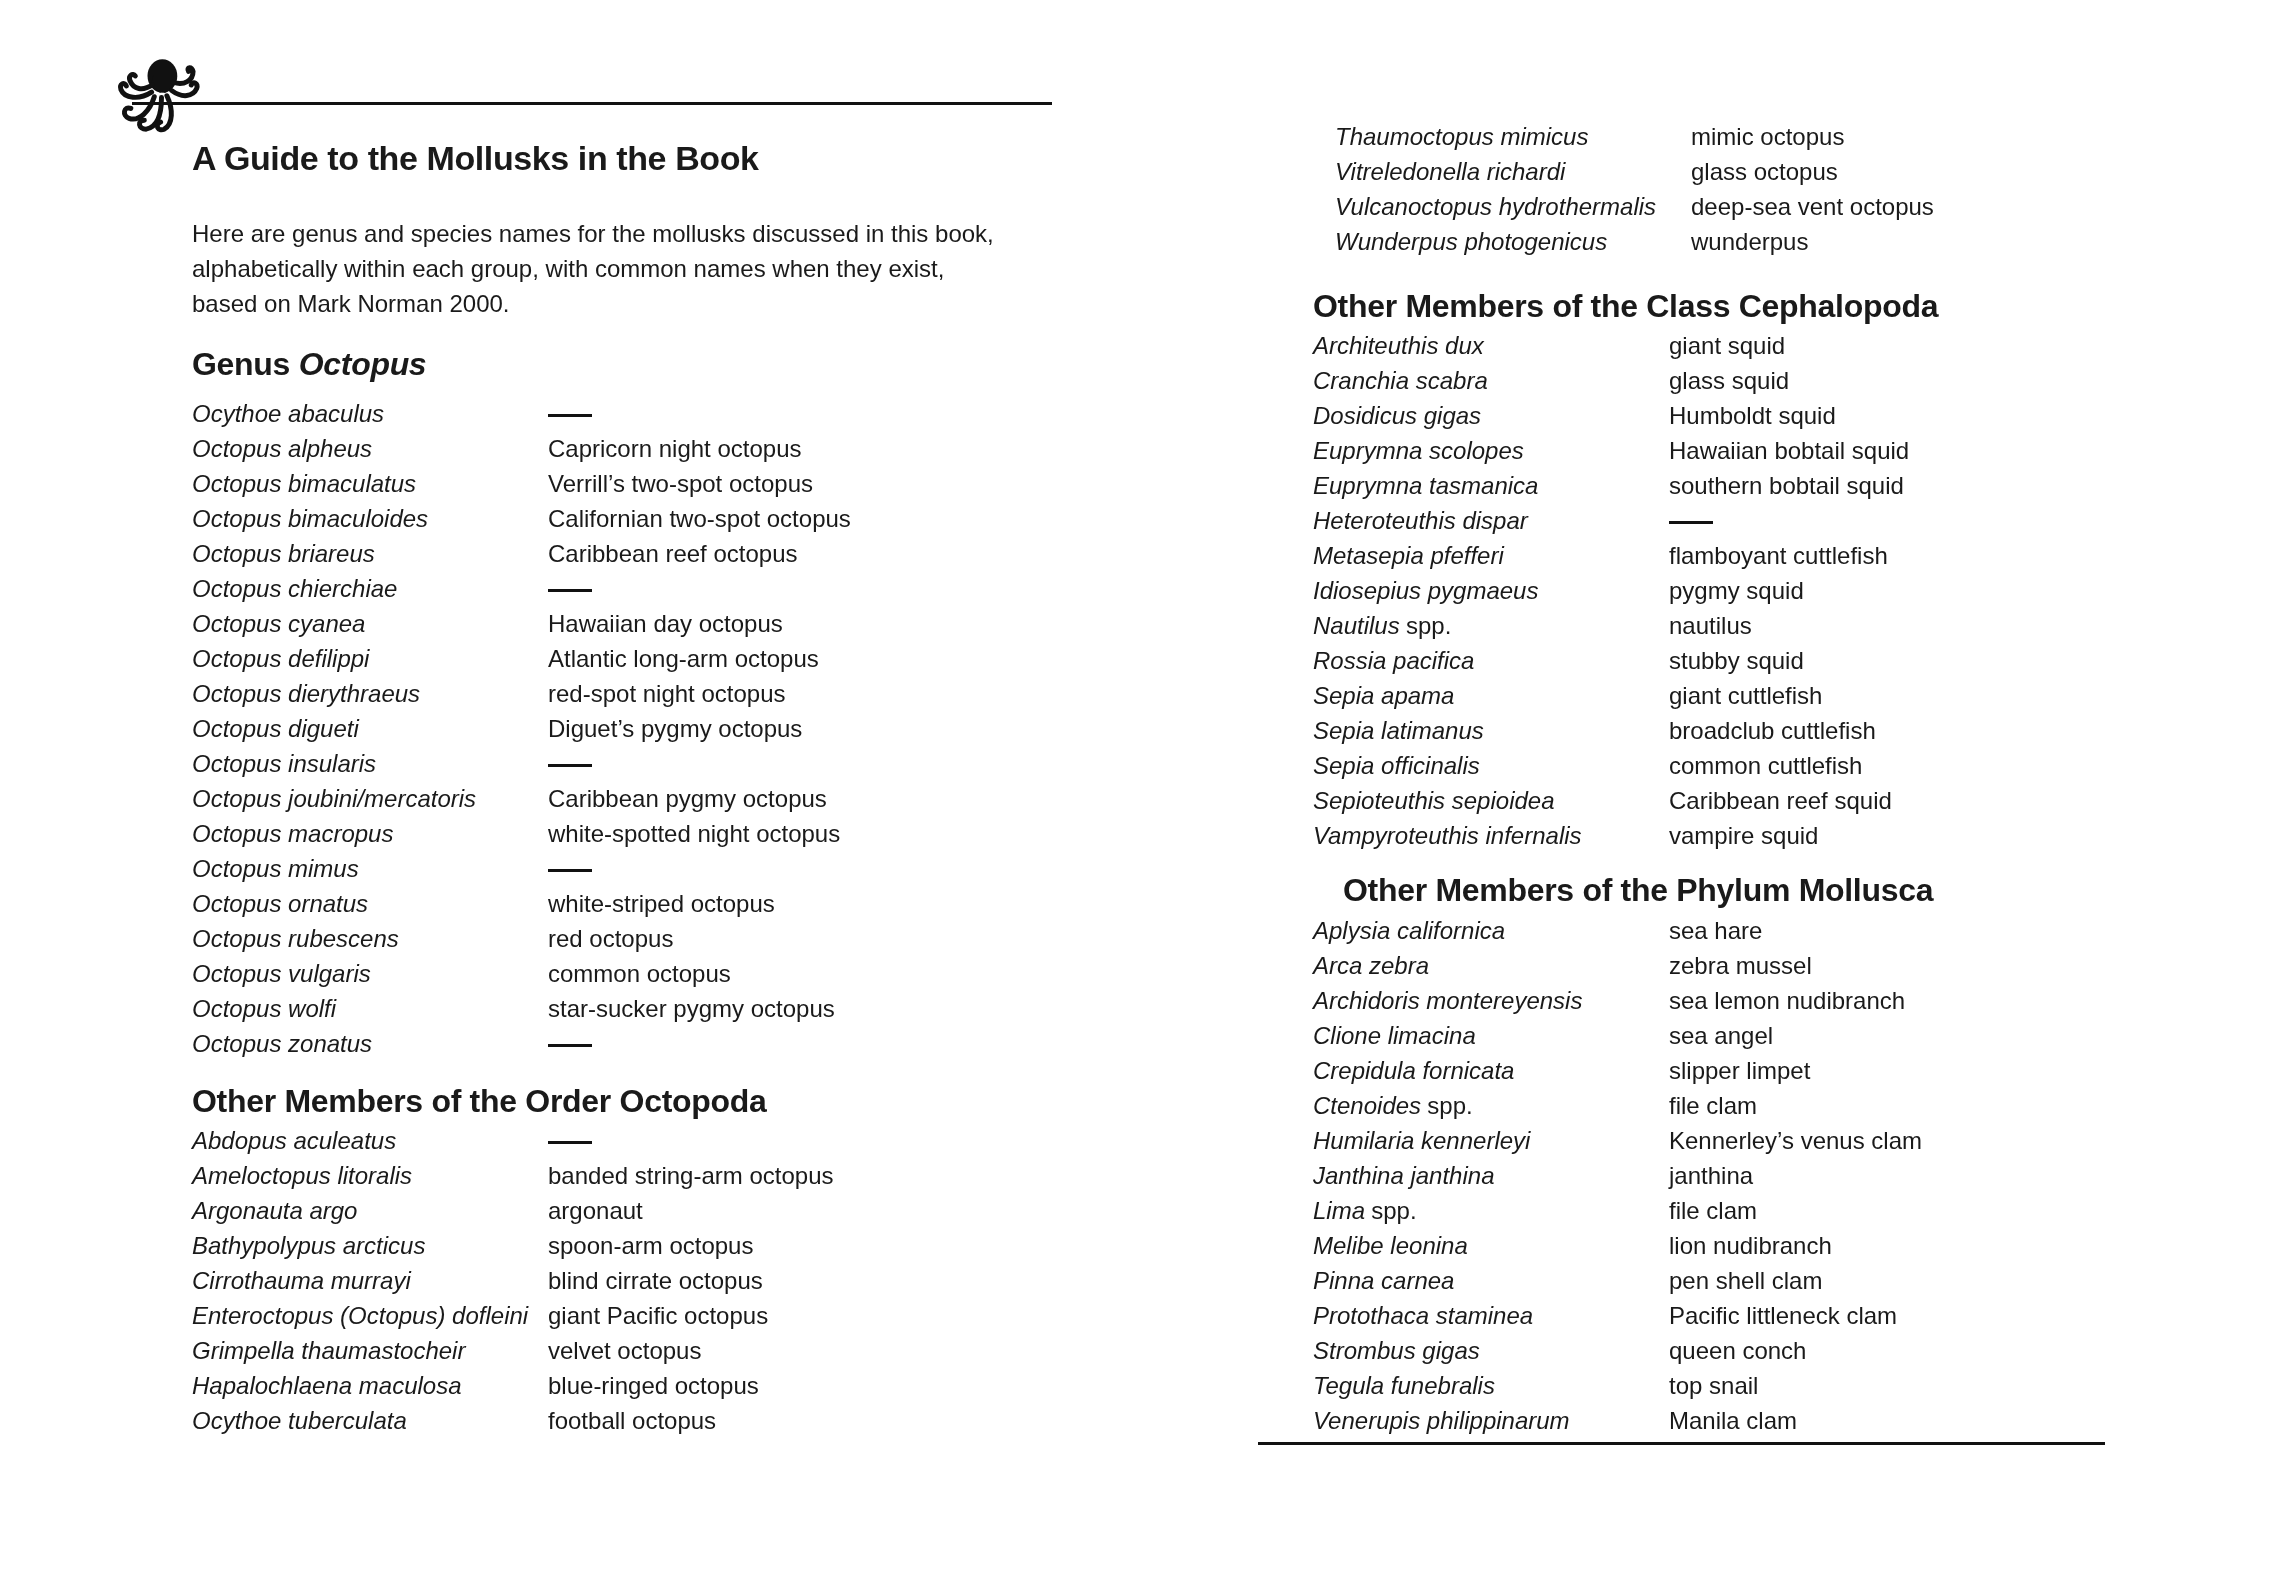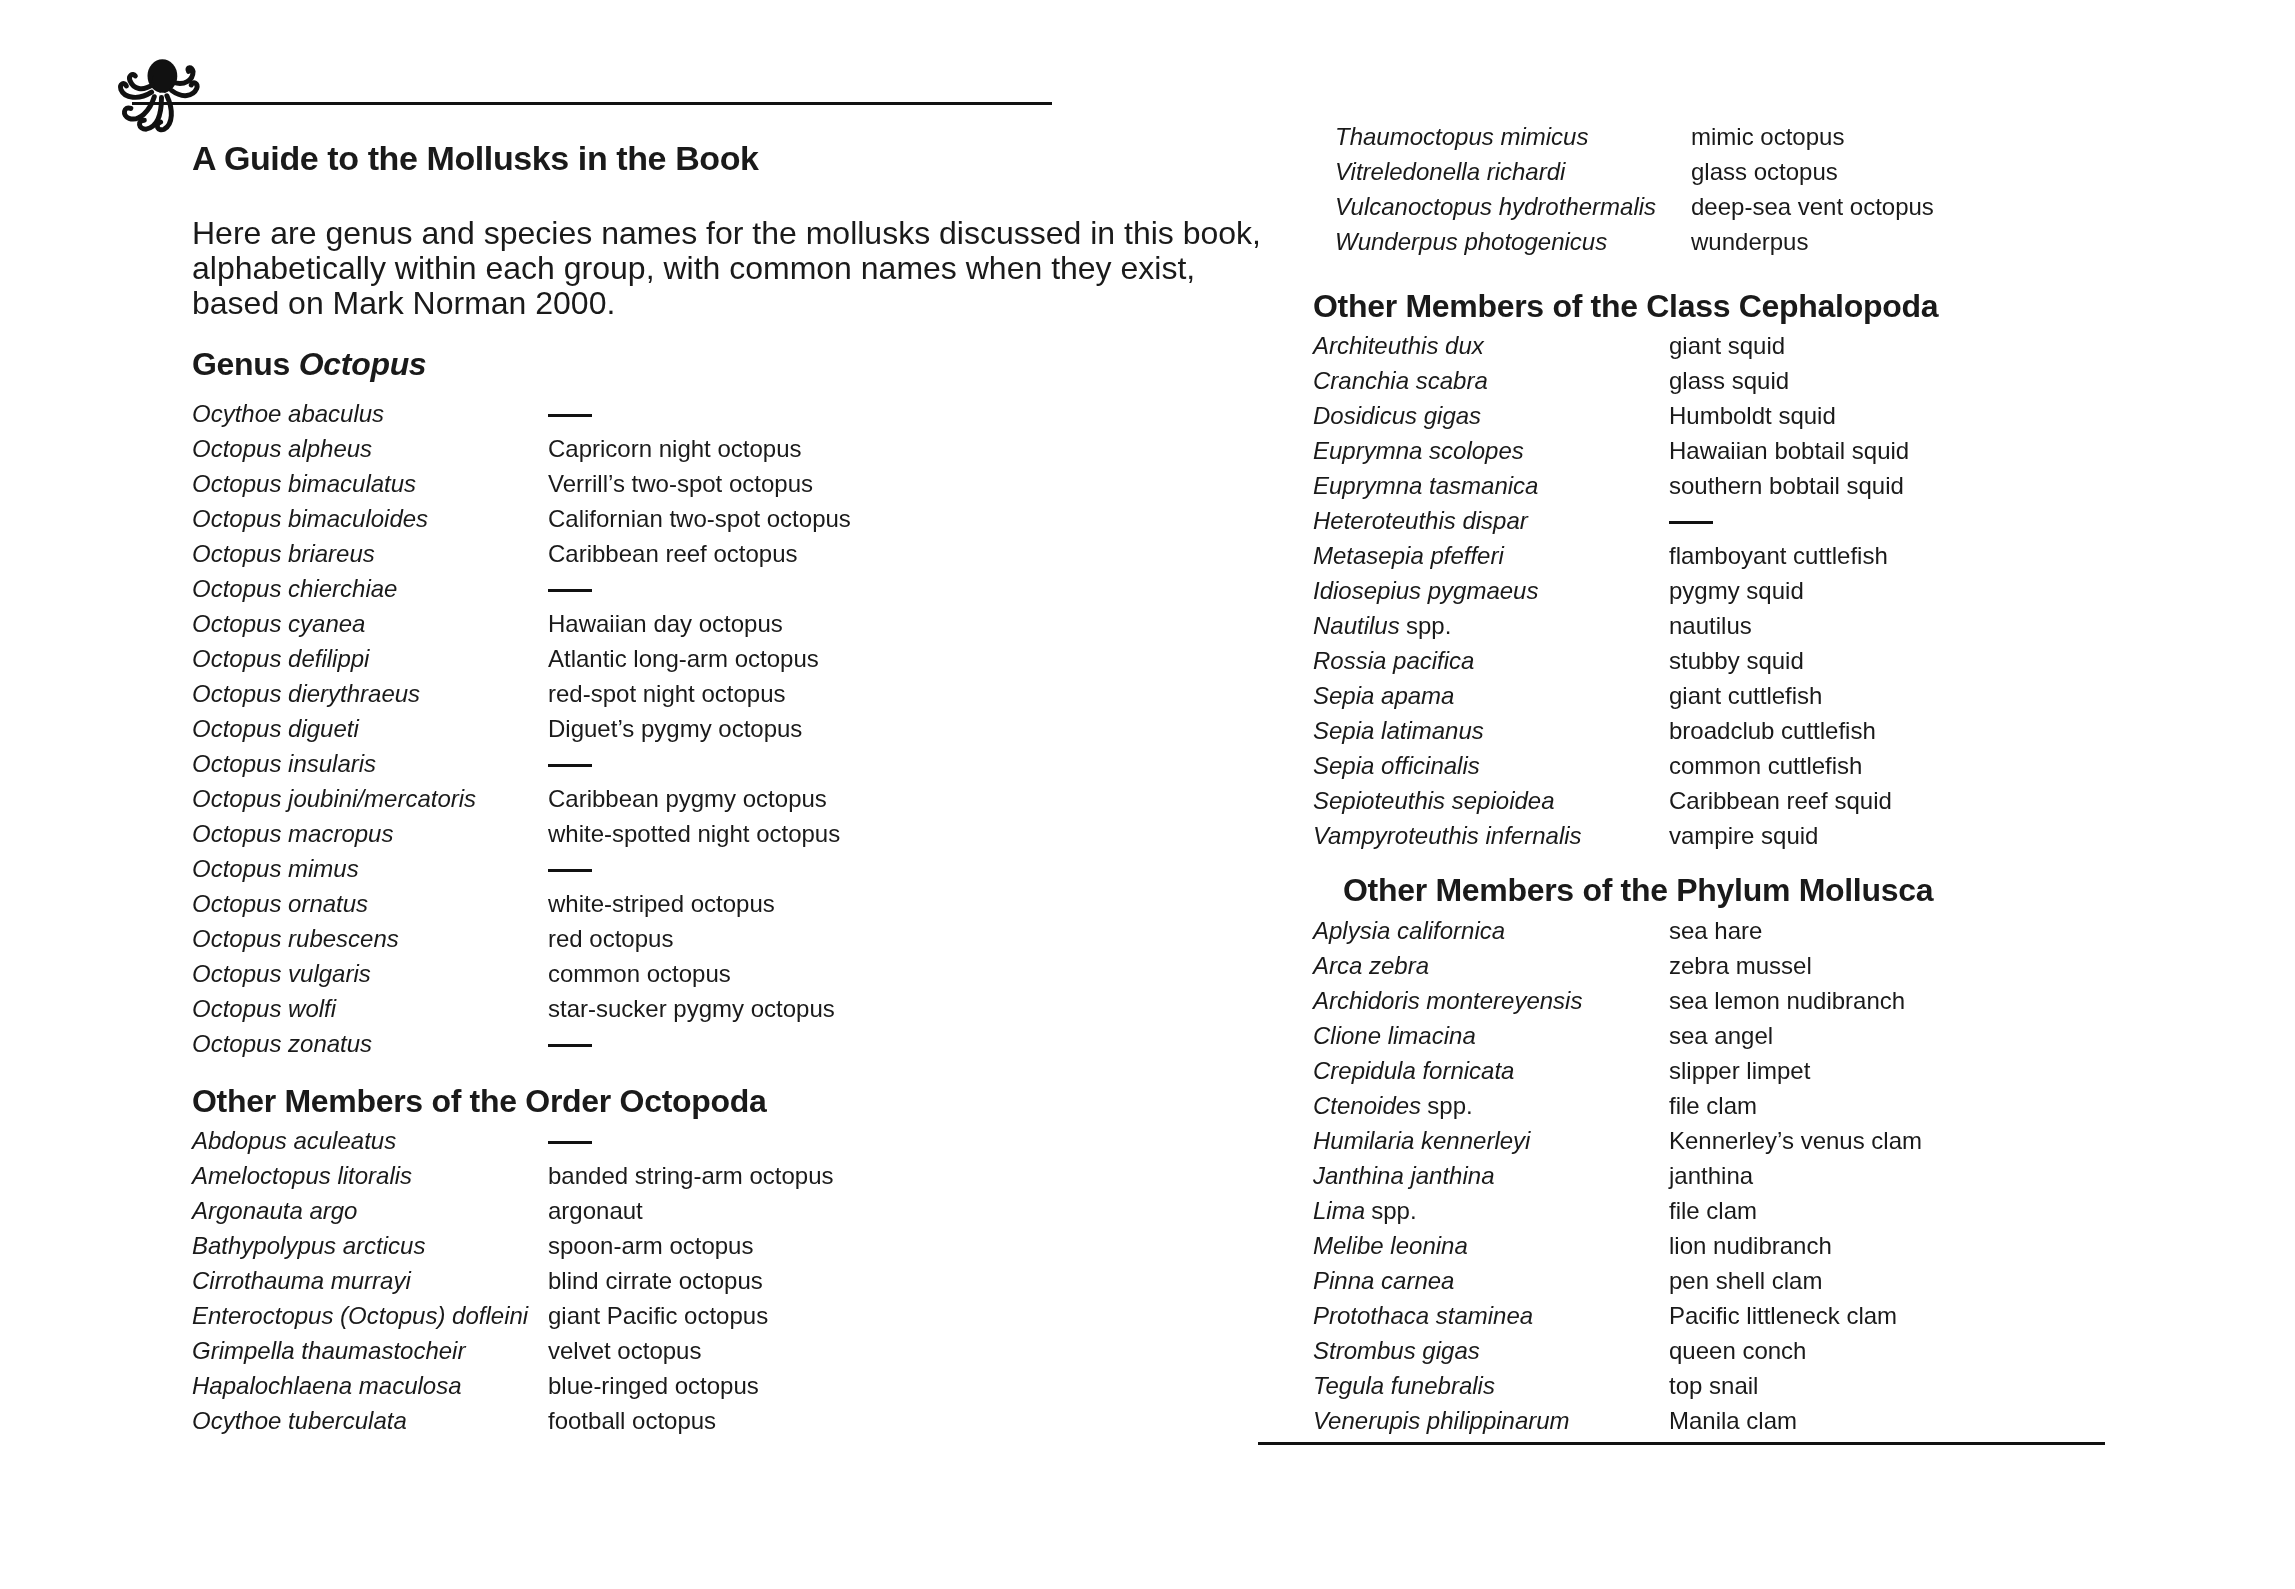--- a/index.html
+++ b/index.html
@@ -16,21 +16,21 @@
   .bottom-rule { left:1258px; top:1442px; width:940px; }
 
   .octopus { position:absolute; left:111px; top:57px; width:101px; height:83px; }
 
   .title {
     position:absolute; left:192px; top:139px;
     font-size:34px; font-weight:700; letter-spacing:-0.4px; white-space:nowrap;
   }
   .intro {
     position:absolute; left:192px; top:216px;
-    font-size:32px; line-height:35px; white-space:nowrap;
+    font-size:24px; line-height:35px; white-space:nowrap;
   }
   .heading {
     position:absolute; font-size:32px; font-weight:700;
     letter-spacing:-0.3px; white-space:nowrap;
   }
   .heading .it { font-style:italic; }
 
   .genus-heading    { left:192px;  top:346px;  }
   .genus-list       { left:192px;  top:396px;  }
   .octopoda-heading { left:192px;  top:1083px; }

